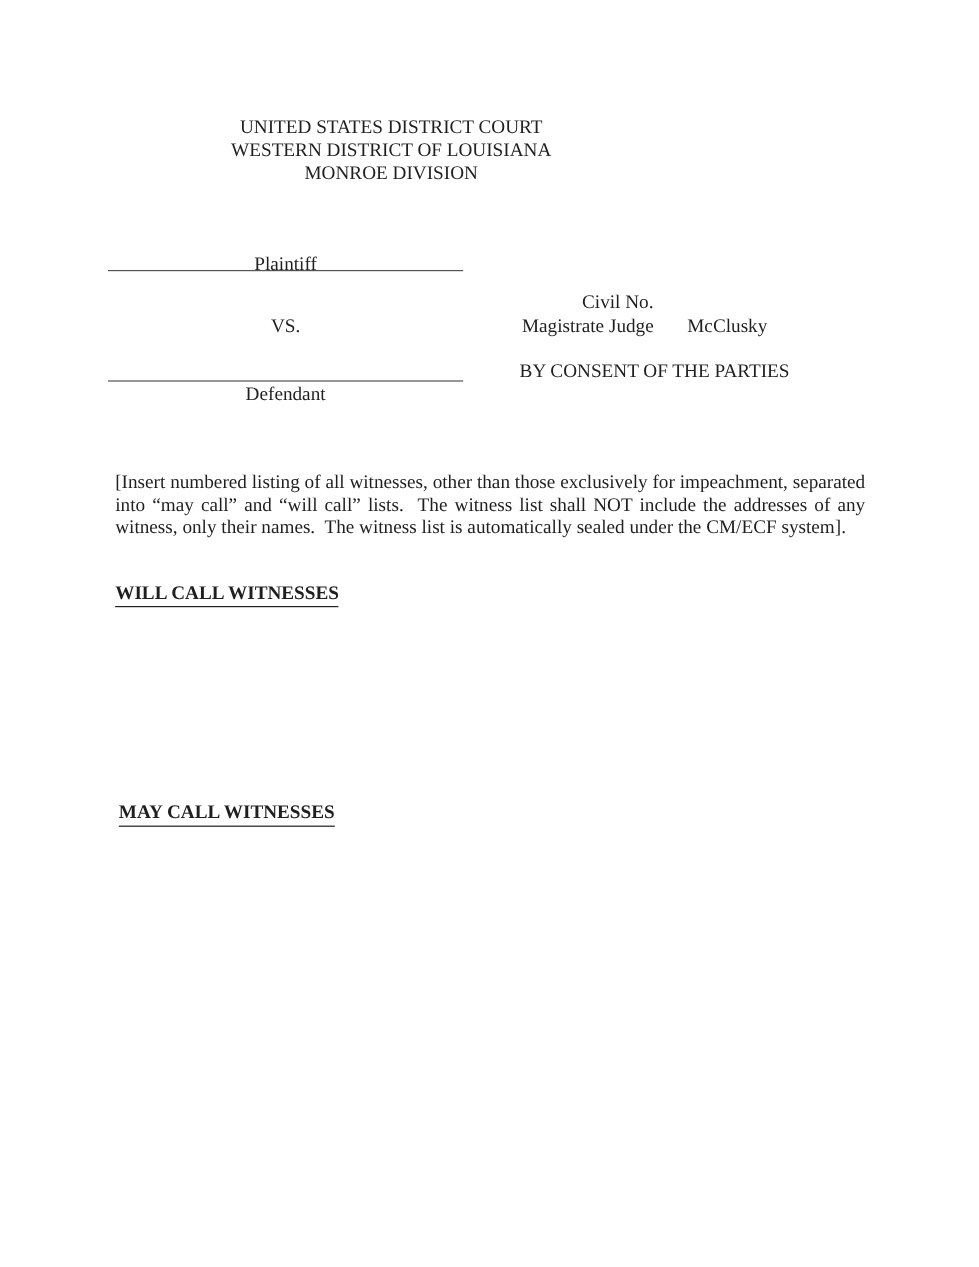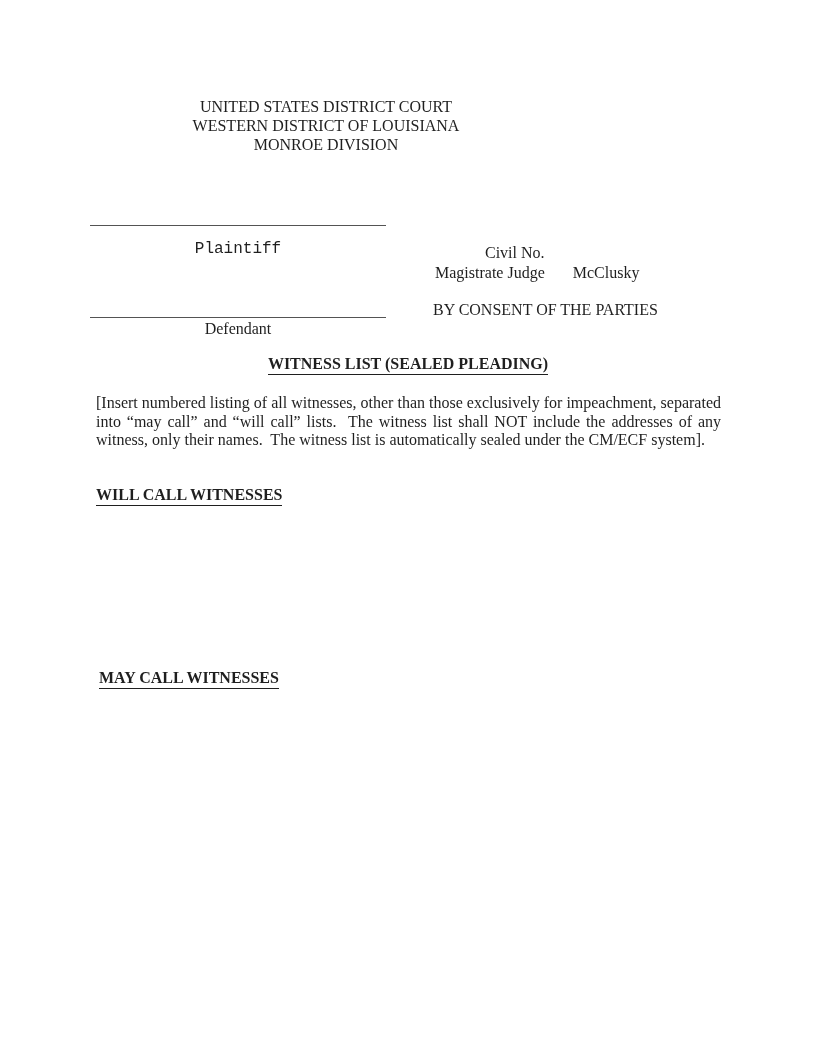--- a/index.html
+++ b/index.html
@@ -25,21 +25,21 @@
     }
 
     
     .party-col { left: 90px; width: 296px; text-align: center; }
     .field-line {
       position: absolute;
       left: 90px; width: 296px; height: 0;
       border-bottom: 1px solid #545454;
     }
     .plaintiff-line { top: 225px; }
-    .plaintiff-label { top: 240px; font-family: Liberation Mono, monospace; }
+    .plaintiff-label { top: 212px; }
     .vs-label { top: 264px; }
     .defendant-line { top: 317px; }
     .defendant-label { top: 320px; }
 
     .civil-no { top: 208px; left: 485px; margin-top: 36px; }
     .judge-row { top: 264px; left: 435px; }
     .judge-name { margin-left: 28px; }
     .consent { top: 301px; left: 433px; }
 
     
@@ -69,32 +69,30 @@
 <div class="page">
 
   <div class="abs court-header">
     <div>UNITED STATES DISTRICT COURT</div>
     <div>WESTERN DISTRICT OF LOUISIANA</div>
     <div>MONROE DIVISION</div>
   </div>
 
   <div class="field-line plaintiff-line"></div>
   <div class="abs party-col plaintiff-label">Plaintiff</div>
+  <div class="abs party-col vs-label">VS.</div>
   <div class="field-line defendant-line"></div>
   <div class="abs party-col defendant-label">Defendant</div>
 
   <div class="abs civil-no">Civil No.</div>
   <div class="abs judge-row">
     <span>Magistrate Judge</span><span class="judge-name">McClusky</span>
   </div>
   <div class="abs consent">BY CONSENT OF THE PARTIES</div>
 
-  <div class="abs doc-title">
-    <span class="u-bold">WITNESS LIST (SEALED PLEADING)</span>
-  </div>
 
   <div class="abs instructions">
     <span>[Insert numbered listing of all witnesses, other than those exclusively for impeachment, separated into “may call” and “will call” lists.&nbsp; The witness list shall </span><span class="bold">NOT</span><span> include the addresses of any witness, only their names.&nbsp; The witness list is automatically sealed under the CM/ECF system].</span>
   </div>
 
   <div class="abs will-call-heading">
     <span class="u-bold">WILL CALL WITNESSES</span>
   </div>
 
   <div class="abs may-call-heading">

